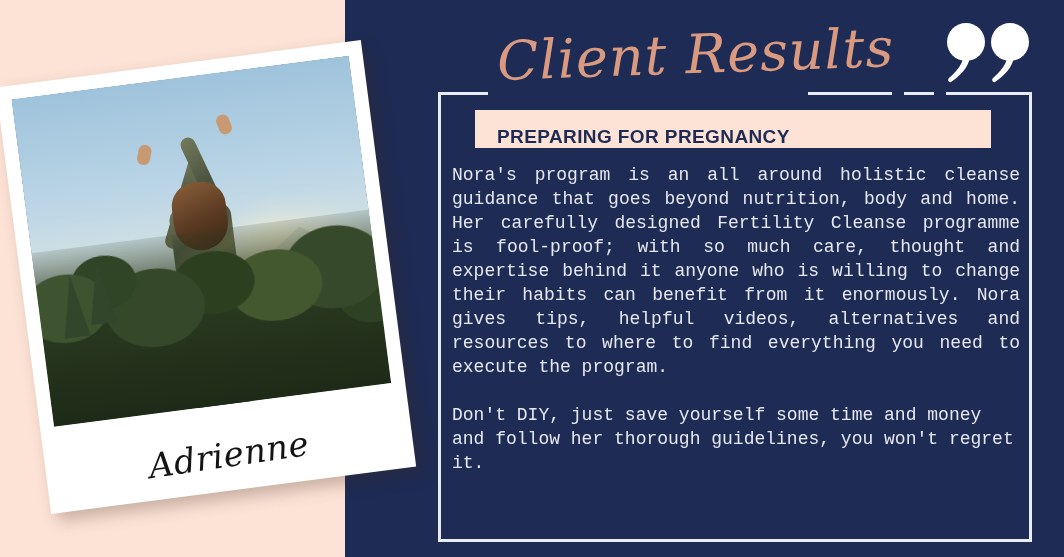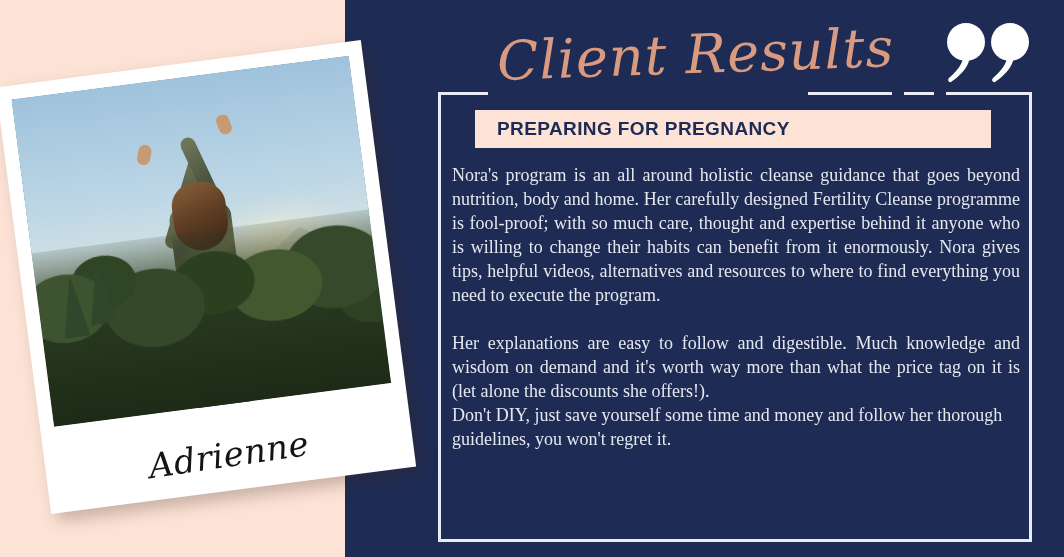--- a/index.html
+++ b/index.html
@@ -101,31 +101,31 @@
   .f-left{left:0;top:0;width:3px;height:450px;}
   .f-bottom{left:0;bottom:0;width:594px;height:3px;}
   .f-right{right:0;top:0;width:3px;height:450px;}
   .f-top-a{left:0;top:0;width:50px;height:3px;}
   .f-top-b{left:370px;top:0;width:84px;height:3px;}
   .f-top-c{left:466px;top:0;width:30px;height:3px;}
   .f-top-d{left:508px;top:0;width:86px;height:3px;}
 
   .banner{
     position:absolute;left:475px;top:110px;width:516px;height:38px;
-    background:#fde3d6;z-index:4;display:flex;align-items:center;
+    background:#fde3d6;z-index:4;display:flex;align-items:flex-end;
   }
   .banner-text{
     padding-left:22px;font-size:19px;font-weight:bold;color:#1e2b54;
     letter-spacing:.4px;font-family:"Liberation Sans",sans-serif;
   }
 
   .body-text{
     position:absolute;left:452px;top:163px;width:568px;z-index:4;
     color:#e6e8ef;font-size:18px;line-height:24px;
-    font-family:Liberation Serif, serif;
+    font-family:Liberation Mono, monospace;
   }
   .p-just{text-align:justify;margin:0;}
   .p-left{text-align:left;margin:0;}
   .spacer{height:24px;}
 </style>
 </head>
 <body>
 
 <div id="stage">
 
@@ -182,17 +182,16 @@
 
   <div class="script-title">Client Results</div>
 
   <div class="banner">
     <span class="banner-text">PREPARING FOR PREGNANCY</span>
   </div>
 
   <div class="body-text">
     <p class="p-just">Nora's program is an all around holistic cleanse guidance that goes beyond nutrition, body and home. Her carefully designed Fertility Cleanse programme is fool-proof; with so much care, thought and expertise behind it anyone who is willing to change their habits can benefit from it enormously. Nora gives tips, helpful videos, alternatives and resources to where to find everything you need to execute the program.</p>
     <div class="spacer"></div>
-    <p class="p-just">Her explanations are easy to follow and digestible. Much knowledge and wisdom on demand and it's worth way more than what the price tag on it is (let alone the discounts she offers!).</p>
     <p class="p-left">Don't DIY, just save yourself some time and money and follow her thorough guidelines, you won't regret it.</p>
   </div>
 
 </div>
 
 </body></html>

